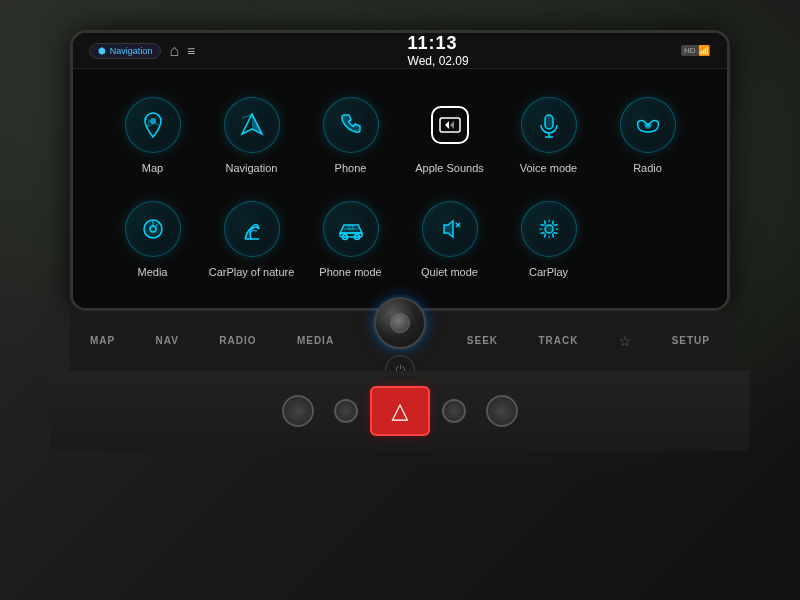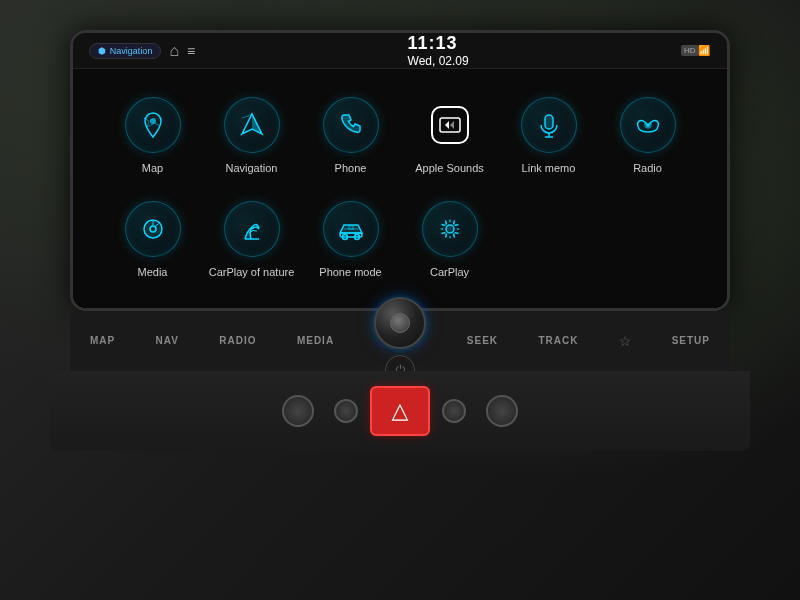--- a/index.html
+++ b/index.html
@@ -376,21 +376,21 @@
       <div class="app-item">
         <div class="app-icon icon-voice">
           <svg width="28" height="28" viewBox="0 0 28 28" fill="none">
             <rect x="10" y="4" width="8" height="14" rx="4" stroke="#00d4ff" stroke-width="1.5"></rect>
             <path d="M6 14c0 4.4 3.6 8 8 8s8-3.6 8-8" stroke="#00d4ff" stroke-width="1.5"></path>
             <line x1="14" y1="22" x2="14" y2="26" stroke="#00d4ff" stroke-width="1.5"></line>
             <line x1="10" y1="26" x2="18" y2="26" stroke="#00d4ff" stroke-width="1.5"></line>
             <rect x="10" y="4" width="8" height="14" rx="4" fill="#00d4ff" opacity="0.2"></rect>
           </svg>
         </div>
-        <span class="app-label">Link memo</span>
+        <span class="app-label">Voice mode</span>
       </div>
 
       <div class="app-item">
         <div class="app-icon icon-radio">
           <svg width="30" height="28" viewBox="0 0 30 28" fill="none">
             <path d="M15 14 C8 6 2 10 6 18 C10 22 20 22 24 18 C28 10 22 6 15 14Z" stroke="#00d4ff" stroke-width="1.5" fill="none"></path>
             <path d="M15 14 C12 10 10 12 12 16 C13 18 17 18 18 16 C20 12 18 10 15 14Z" fill="#00d4ff" opacity="0.6"></path>
             <circle cx="15" cy="14" r="1.5" fill="#00d4ff"></circle>
           </svg>
         </div>
@@ -430,20 +430,31 @@
             <rect x="4" y="16" width="22" height="4" rx="2" stroke="#00d4ff" stroke-width="1.5"></rect>
             <circle cx="9" cy="20" r="2.5" stroke="#00d4ff" stroke-width="1.5" fill="none"></circle>
             <circle cx="21" cy="20" r="2.5" stroke="#00d4ff" stroke-width="1.5" fill="none"></circle>
             <path d="M8 12 L22 12" stroke="#00d4ff" stroke-width="1" opacity="0.6"></path>
             <rect x="13" y="9" width="4" height="3" stroke="#00d4ff" stroke-width="1" opacity="0.6"></rect>
           </svg>
         </div>
         <span class="app-label">Phone mode</span>
       </div>
 
+      <div class="app-item">
+        <div class="app-icon icon-quiet">
+          <svg width="28" height="28" viewBox="0 0 28 28" fill="none">
+            <path d="M8 10 L12 10 L17 6 L17 22 L12 18 L8 18 Z" stroke="#00d4ff" stroke-width="1.5" fill="none"></path>
+            <path d="M8 10 L12 10 L17 6 L17 22 L12 18 L8 18 Z" fill="#00d4ff" opacity="0.2"></path>
+            <line x1="20" y1="8" x2="24" y2="12" stroke="#00d4ff" stroke-width="1.5"></line>
+            <line x1="24" y1="8" x2="20" y2="12" stroke="#00d4ff" stroke-width="1.5"></line>
+          </svg>
+        </div>
+        <span class="app-label">Quiet mode</span>
+      </div>
 
 
       <div class="app-item">
         <div class="app-icon icon-settings">
           <svg width="28" height="28" viewBox="0 0 28 28" fill="none">
             <circle cx="14" cy="14" r="4" stroke="#00d4ff" stroke-width="1.5" fill="none"></circle>
             <path d="M14 4 L15.5 8 L14 6 L12.5 8 Z M24 14 L20 15.5 L22 14 L20 12.5 Z M14 24 L12.5 20 L14 22 L15.5 20 Z M4 14 L8 12.5 L6 14 L8 15.5 Z" fill="#00d4ff"></path>
             <path d="M18.5 5.5 L17.5 9.5 M22.5 9.5 L18.5 10.5 M22.5 18.5 L18.5 17.5 M18.5 22.5 L17.5 18.5 M9.5 22.5 L10.5 18.5 M5.5 18.5 L9.5 17.5 M5.5 9.5 L9.5 10.5 M9.5 5.5 L10.5 9.5" stroke="#00d4ff" stroke-width="1.5"></path>
             <circle cx="14" cy="14" r="4" fill="#00d4ff" opacity="0.2"></circle>
           </svg>

